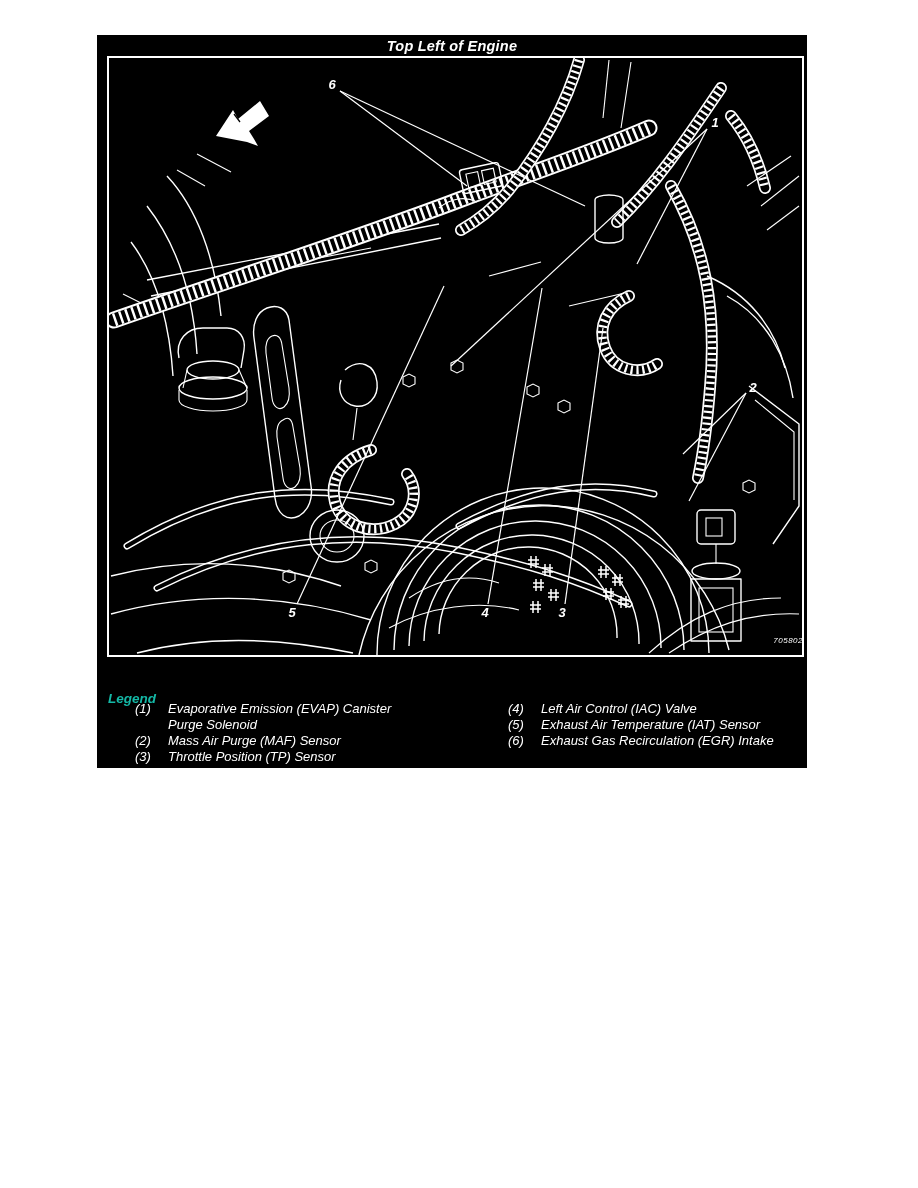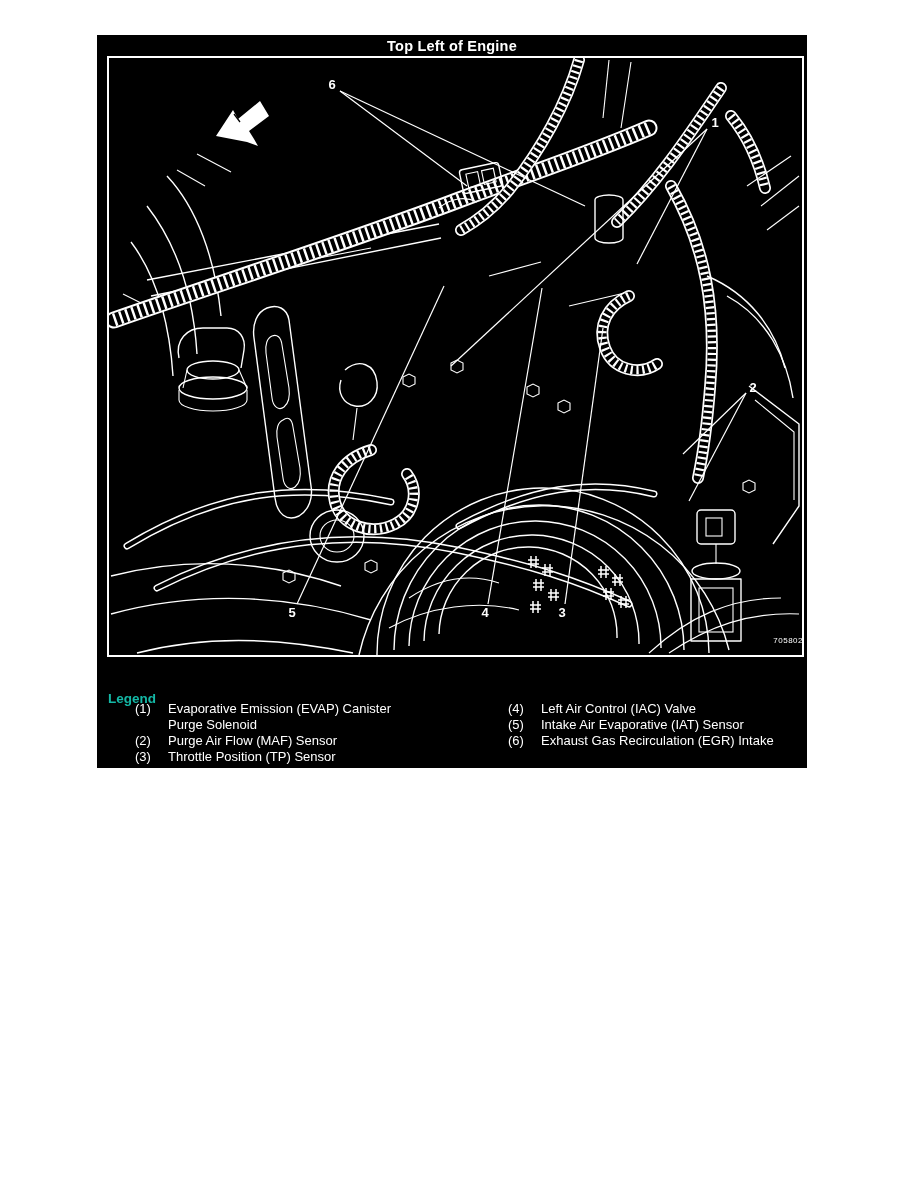--- a/index.html
+++ b/index.html
@@ -1,17 +1,17 @@
 <!DOCTYPE html>
 <html><head>
 <meta charset="utf-8">
 <style>
   html,body{margin:0;padding:0;background:#ffffff;}
   #page{position:relative;width:918px;height:1188px;background:#ffffff;overflow:hidden;
-        font-family:"Liberation Sans", sans-serif;}
+        font-family:"Liberation Sans", sans-serif;font-style:italic;}
   #figure-box{position:absolute;left:97px;top:35px;width:710px;height:733px;background:#000;color:#fff;}
   #figure-title{position:absolute;left:0;top:3px;width:100%;text-align:center;
         font-size:14.5px;font-weight:bold;letter-spacing:.2px;}
   #art-frame{position:absolute;left:10px;top:21px;width:693px;height:597px;border:2px solid #fff;
         background:#000;overflow:hidden;}
   #art-frame svg{position:absolute;left:0;top:0;width:693px;height:597px;display:block;}
   .callout{position:absolute;transform:translate(-50%,-50%);font-size:13px;font-weight:bold;color:#fff;
         line-height:1;}
   #figure-number{position:absolute;right:4px;top:601px;font-size:8px;letter-spacing:.5px;color:#fff;}
   #legend-heading{position:absolute;left:11px;top:656px;font-size:13.5px;font-weight:bold;color:#14b8a6;}
@@ -226,36 +226,36 @@
 
     <div id="legend-heading">Legend</div>
 
     <div id="legend-left" class="legend-col">
       <div class="legend-item">
         <span class="legend-num">(1)</span>
         <span class="legend-label">Evaporative Emission (EVAP) Canister Purge Solenoid</span>
       </div>
       <div class="legend-item">
         <span class="legend-num">(2)</span>
-        <span class="legend-label">Purge Air Flow (MAF) Sensor</span>
+        <span class="legend-label">Mass Air Purge (MAF) Sensor</span>
       </div>
       <div class="legend-item">
         <span class="legend-num">(3)</span>
         <span class="legend-label">Throttle Position (TP) Sensor</span>
       </div>
     </div>
 
     <div id="legend-right" class="legend-col">
       <div class="legend-item">
         <span class="legend-num">(4)</span>
         <span class="legend-label">Left Air Control (IAC) Valve</span>
       </div>
       <div class="legend-item">
         <span class="legend-num">(5)</span>
-        <span class="legend-label">Intake Air Evaporative (IAT) Sensor</span>
+        <span class="legend-label">Exhaust Air Temperature (IAT) Sensor</span>
       </div>
       <div class="legend-item">
         <span class="legend-num">(6)</span>
         <span class="legend-label">Exhaust Gas Recirculation (EGR) Intake</span>
       </div>
     </div>
 
   </div>
 </div>
 

